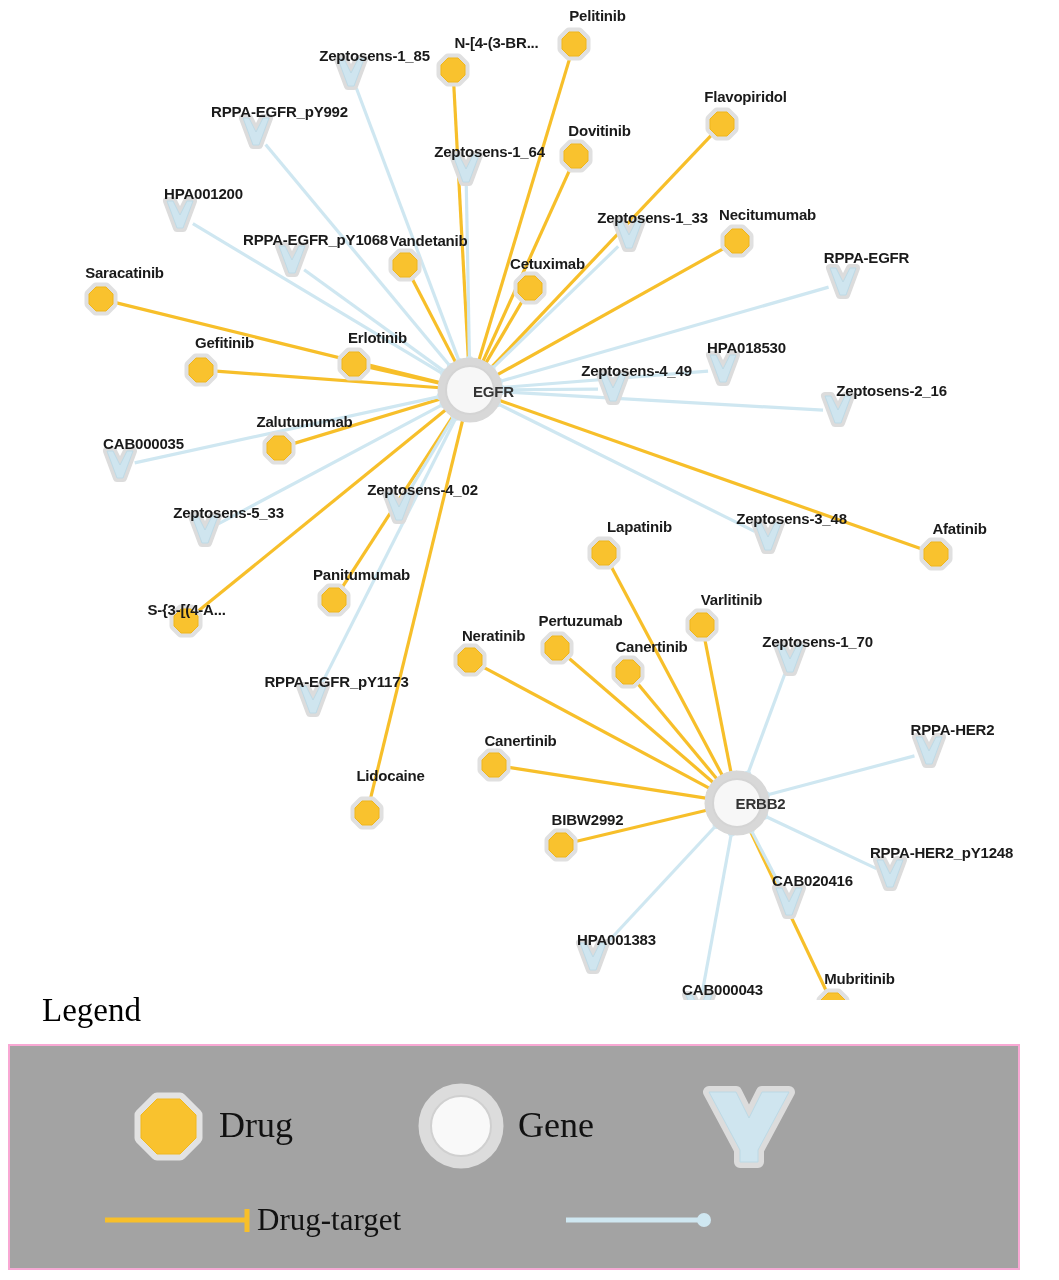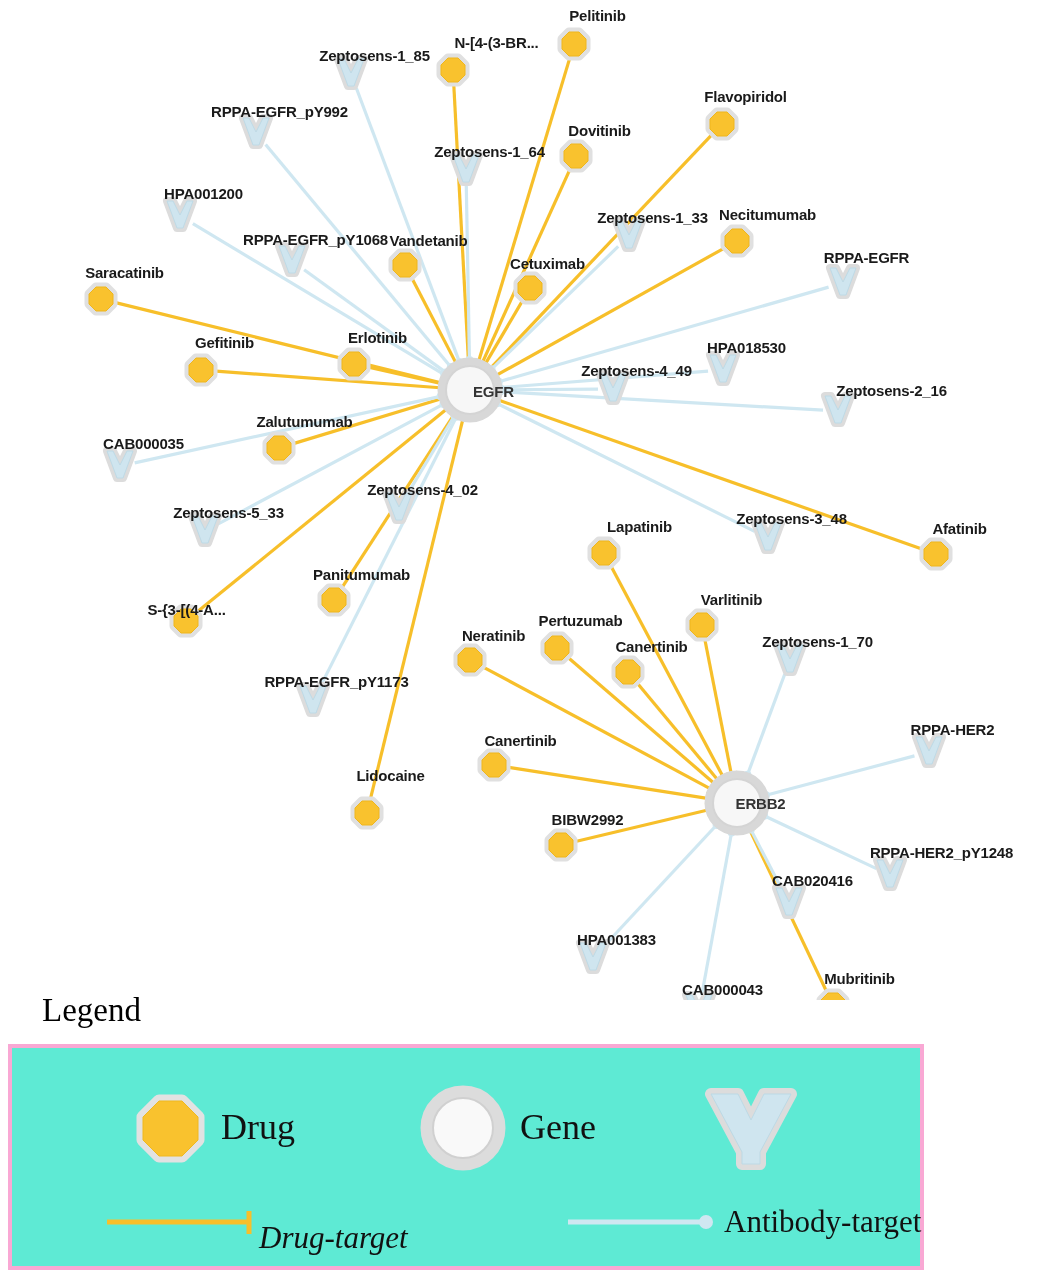--- a/index.html
+++ b/index.html
@@ -48,25 +48,25 @@
     font-family: "Liberation Serif", serif;
     font-size: 33px;
     font-weight: normal;
     color: #000;
     margin-left: 20px;
   }
   #legend-box {
     position: absolute;
     left: 8px;
     top: 1044px;
-    width: 916px;
+    width: 1012px;
     height: 226px;
-    border: 4px solid #f9a8d4;
+    border: 2px solid #f9a8d4;
     box-sizing: border-box;
-    background: #5eead4;
+    background: #a3a3a3;
   }
   .legend-item-label {
     position: absolute;
     font-family: "Liberation Serif", serif;
     font-size: 36px;
     color: #111;
     white-space: nowrap;
   }
   .legend-line-label {
     position: absolute;
@@ -341,15 +341,14 @@
       <line x1="237" y1="163" x2="237" y2="186" stroke="#f7bf2a" stroke-width="5"></line>
     </g>
 
     <g>
       <line x1="556" y1="174" x2="690" y2="174" stroke="#cfe7f1" stroke-width="5"></line>
       <circle cx="694" cy="174" r="7" fill="#cfe7f1"></circle>
     </g>
   </svg>
   <div class="legend-item-label" style="left:209px; top:58px;">Drug</div>
   <div class="legend-item-label" style="left:508px; top:58px;">Gene</div>
-  <div class="legend-line-label" style="left:247px; top:172px;font-style:italic;">Drug-target</div>
-  <div class="legend-line-label" style="left:712px; top:156px;">Antibody-target</div>
+  <div class="legend-line-label" style="left:247px; top:156px;">Drug-target</div>
 </div>
 
 </body></html>

